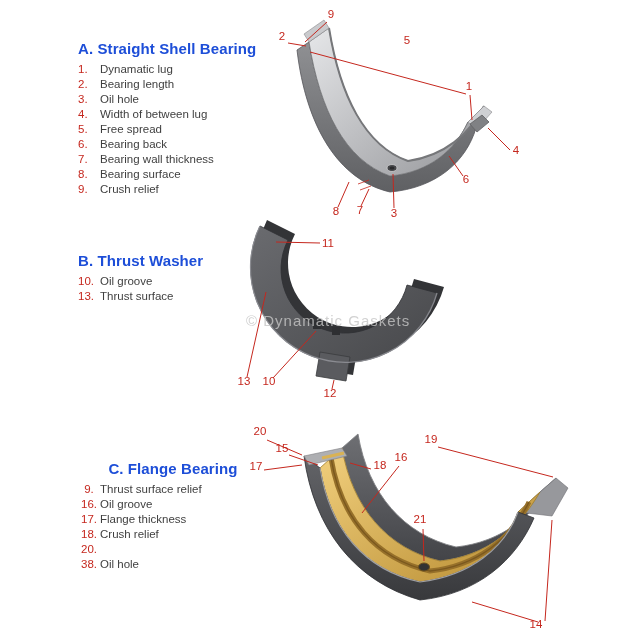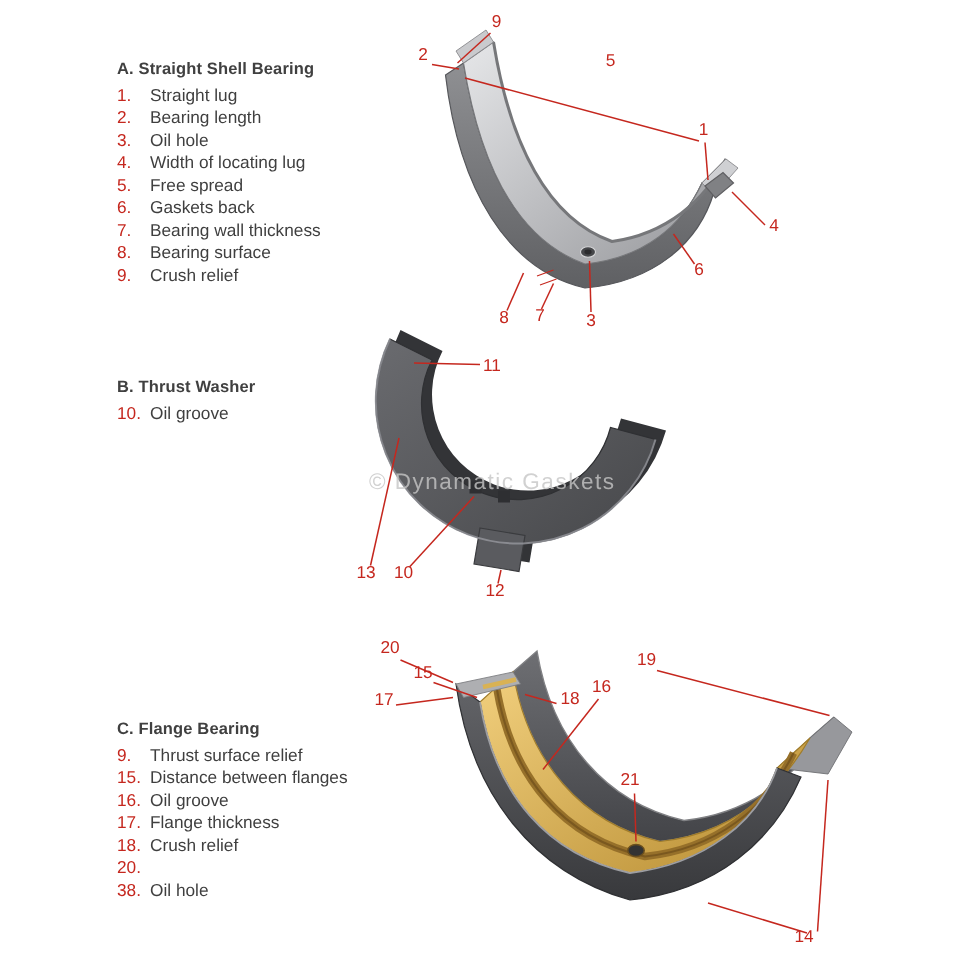--- a/index.html
+++ b/index.html
@@ -1,61 +1,61 @@
 <!DOCTYPE html>
 <html><head>
 <meta charset="utf-8">
 <style>
   * { margin:0; padding:0; box-sizing:border-box; }
   html,body { width:640px; height:640px; }
   body { background:#ffffff; font-family:"Liberation Sans", sans-serif; }
   .page { position:relative; width:640px; height:640px; background:#ffffff; overflow:hidden; }
   .legend { position:absolute; width:190px; }
-  .legend h2 { font-size:11px; font-weight:bold; color:#404040; margin-bottom:5px; letter-spacing:.1px; }
+  .legend h2 { font-size:15px; font-weight:bold; color:#1d4ed8; margin-bottom:5px; letter-spacing:.1px; }
   .row { display:flex; font-size:11.5px; line-height:15px; color:#3f3f3f; }
   .row .num { color:#c5271e; flex:0 0 22px; width:22px; }
   #legend-a { left:78px; top:40px; }
   #legend-b { left:78px; top:252px; }
-  #legend-c { left:78px; top:480px; }
+  #legend-c { left:78px; top:460px;text-align:center; }
   svg.diagram { position:absolute; left:0; top:0; }
   .callout { font-size:11.5px; fill:#c5271e; text-anchor:middle; }
   .leader { stroke:#c5271e; stroke-width:1; fill:none; }
   .tick { stroke:#c5271e; stroke-width:.8; fill:none; }
   .watermark { font-size:15px; fill:#c6c6c6; opacity:.8; letter-spacing:1px; }
 </style>
 </head>
 <body>
 
 <div class="page">
 
   <div class="legend" id="legend-a">
     <h2>A. Straight Shell Bearing</h2>
     <div class="row">
         <span class="num">1.</span>
-        <span class="lbl">Straight lug</span>
+        <span class="lbl">Dynamatic lug</span>
       </div>
     <div class="row">
         <span class="num">2.</span>
         <span class="lbl">Bearing length</span>
       </div>
     <div class="row">
         <span class="num">3.</span>
         <span class="lbl">Oil hole</span>
       </div>
     <div class="row">
         <span class="num">4.</span>
-        <span class="lbl">Width of locating lug</span>
+        <span class="lbl">Width of between lug</span>
       </div>
     <div class="row">
         <span class="num">5.</span>
         <span class="lbl">Free spread</span>
       </div>
     <div class="row">
         <span class="num">6.</span>
-        <span class="lbl">Gaskets back</span>
+        <span class="lbl">Bearing back</span>
       </div>
     <div class="row">
         <span class="num">7.</span>
         <span class="lbl">Bearing wall thickness</span>
       </div>
     <div class="row">
         <span class="num">8.</span>
         <span class="lbl">Bearing surface</span>
       </div>
     <div class="row">
@@ -63,31 +63,31 @@
         <span class="lbl">Crush relief</span>
       </div>
   </div>
 
   <div class="legend" id="legend-b">
     <h2>B. Thrust Washer</h2>
     <div class="row">
         <span class="num">10.</span>
         <span class="lbl">Oil groove</span>
       </div>
+    <div class="row">
+        <span class="num">13.</span>
+        <span class="lbl">Thrust surface</span>
+      </div>
   </div>
 
   <div class="legend" id="legend-c">
     <h2>C. Flange Bearing</h2>
     <div class="row">
         <span class="num">9.</span>
         <span class="lbl">Thrust surface relief</span>
-      </div>
-    <div class="row">
-        <span class="num">15.</span>
-        <span class="lbl">Distance between flanges</span>
       </div>
     <div class="row">
         <span class="num">16.</span>
         <span class="lbl">Oil groove</span>
       </div>
     <div class="row">
         <span class="num">17.</span>
         <span class="lbl">Flange thickness</span>
       </div>
     <div class="row">

